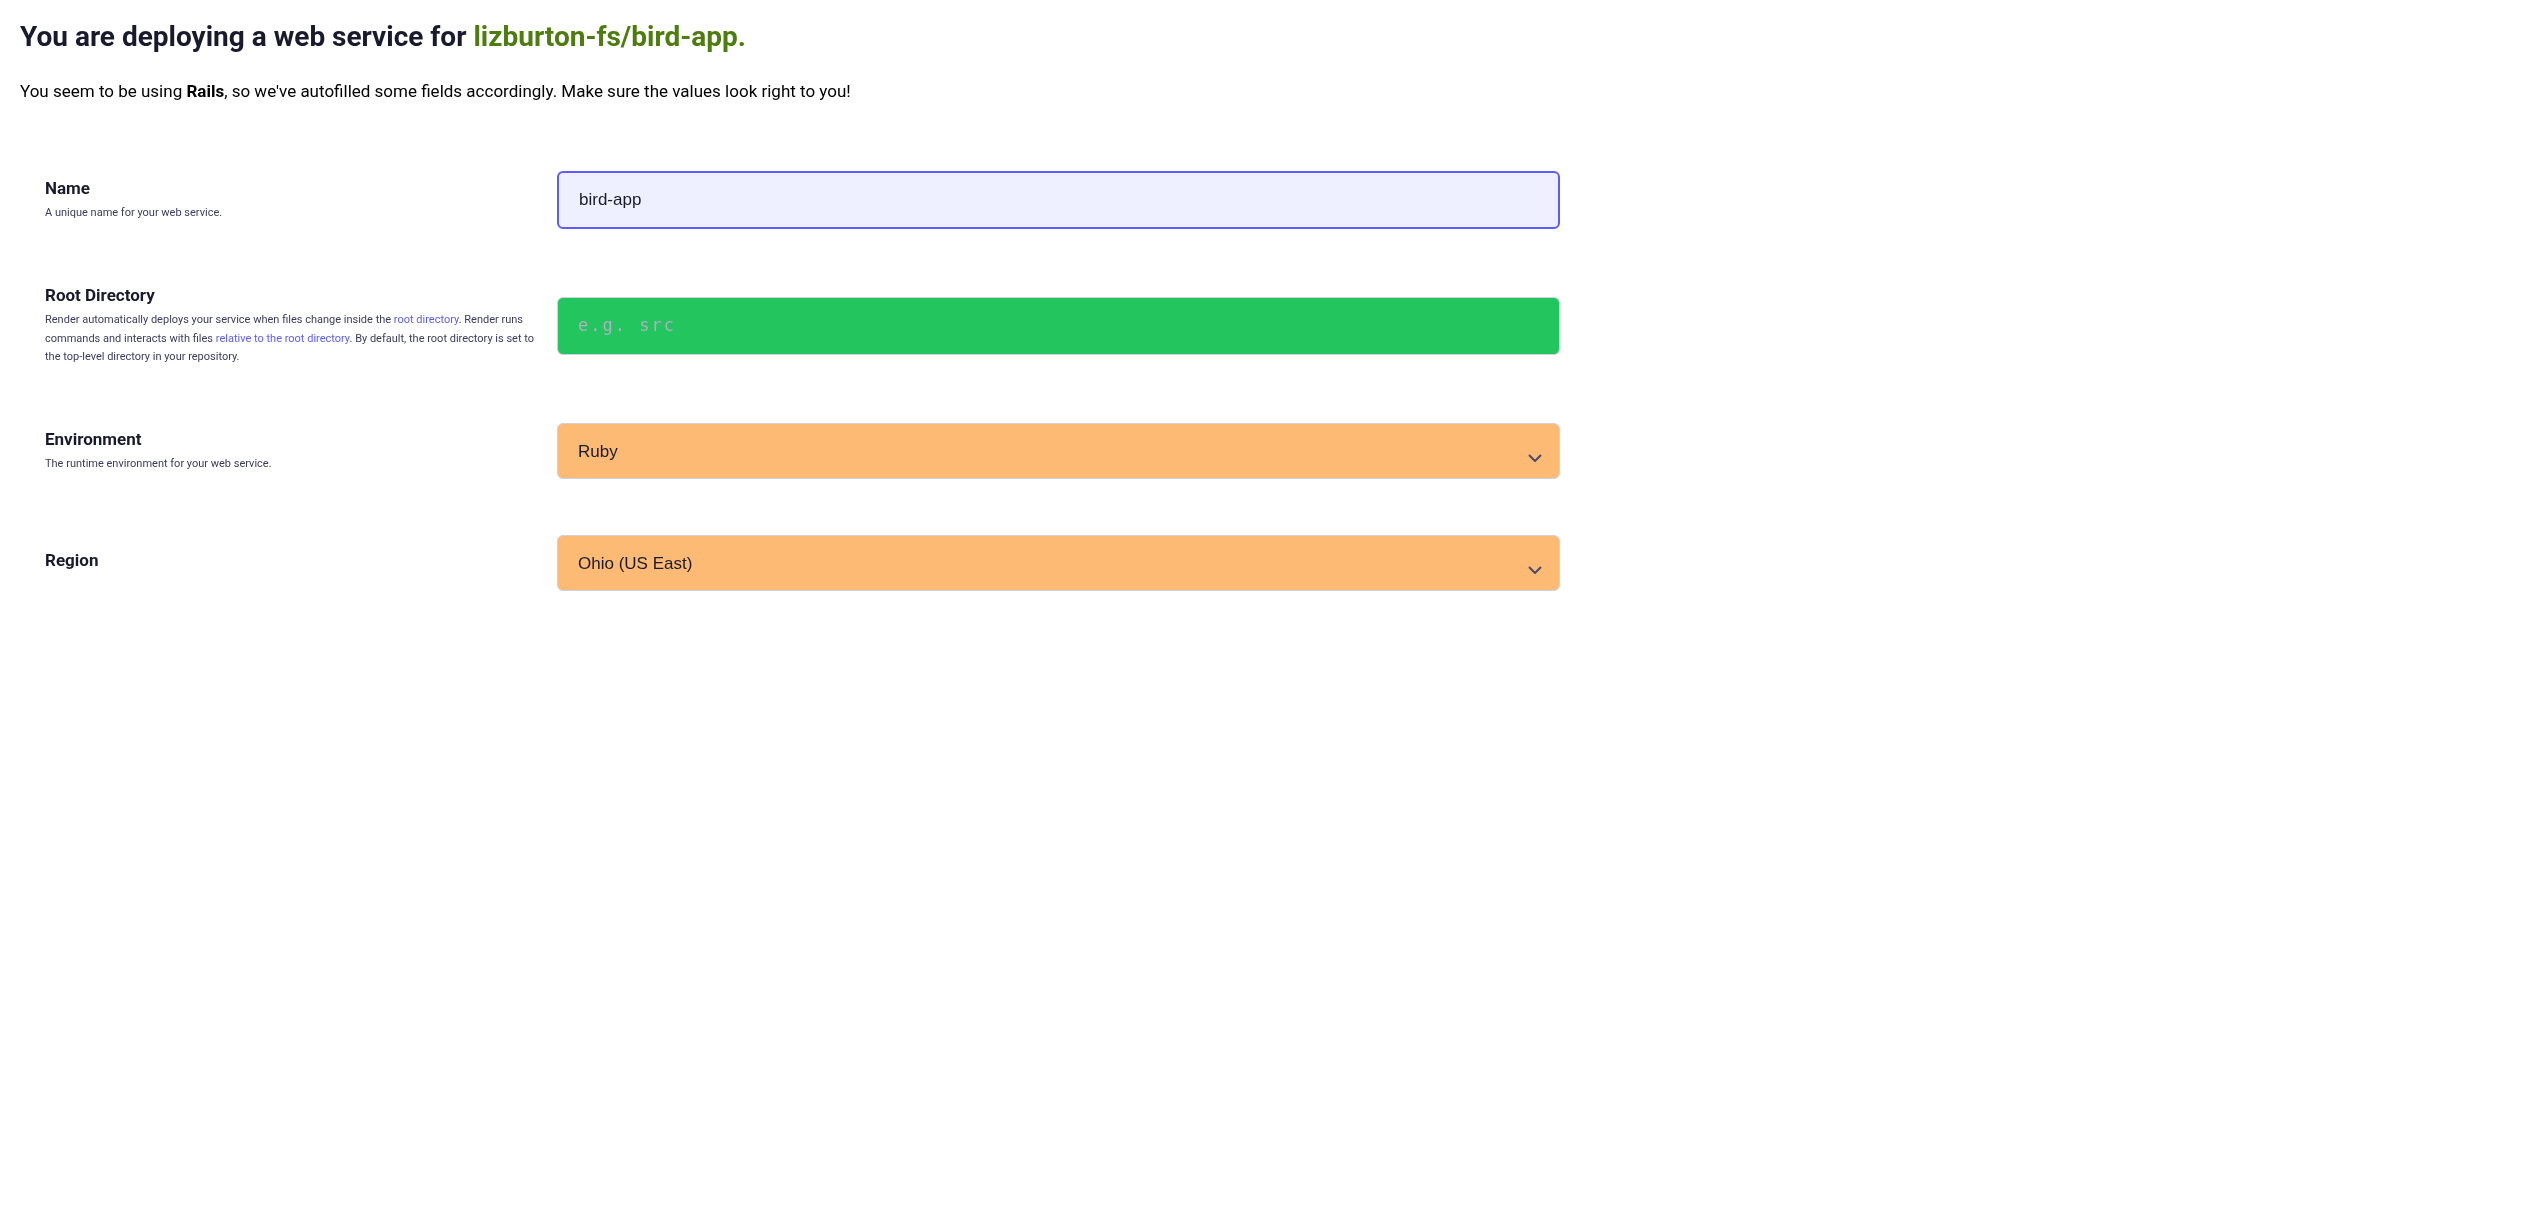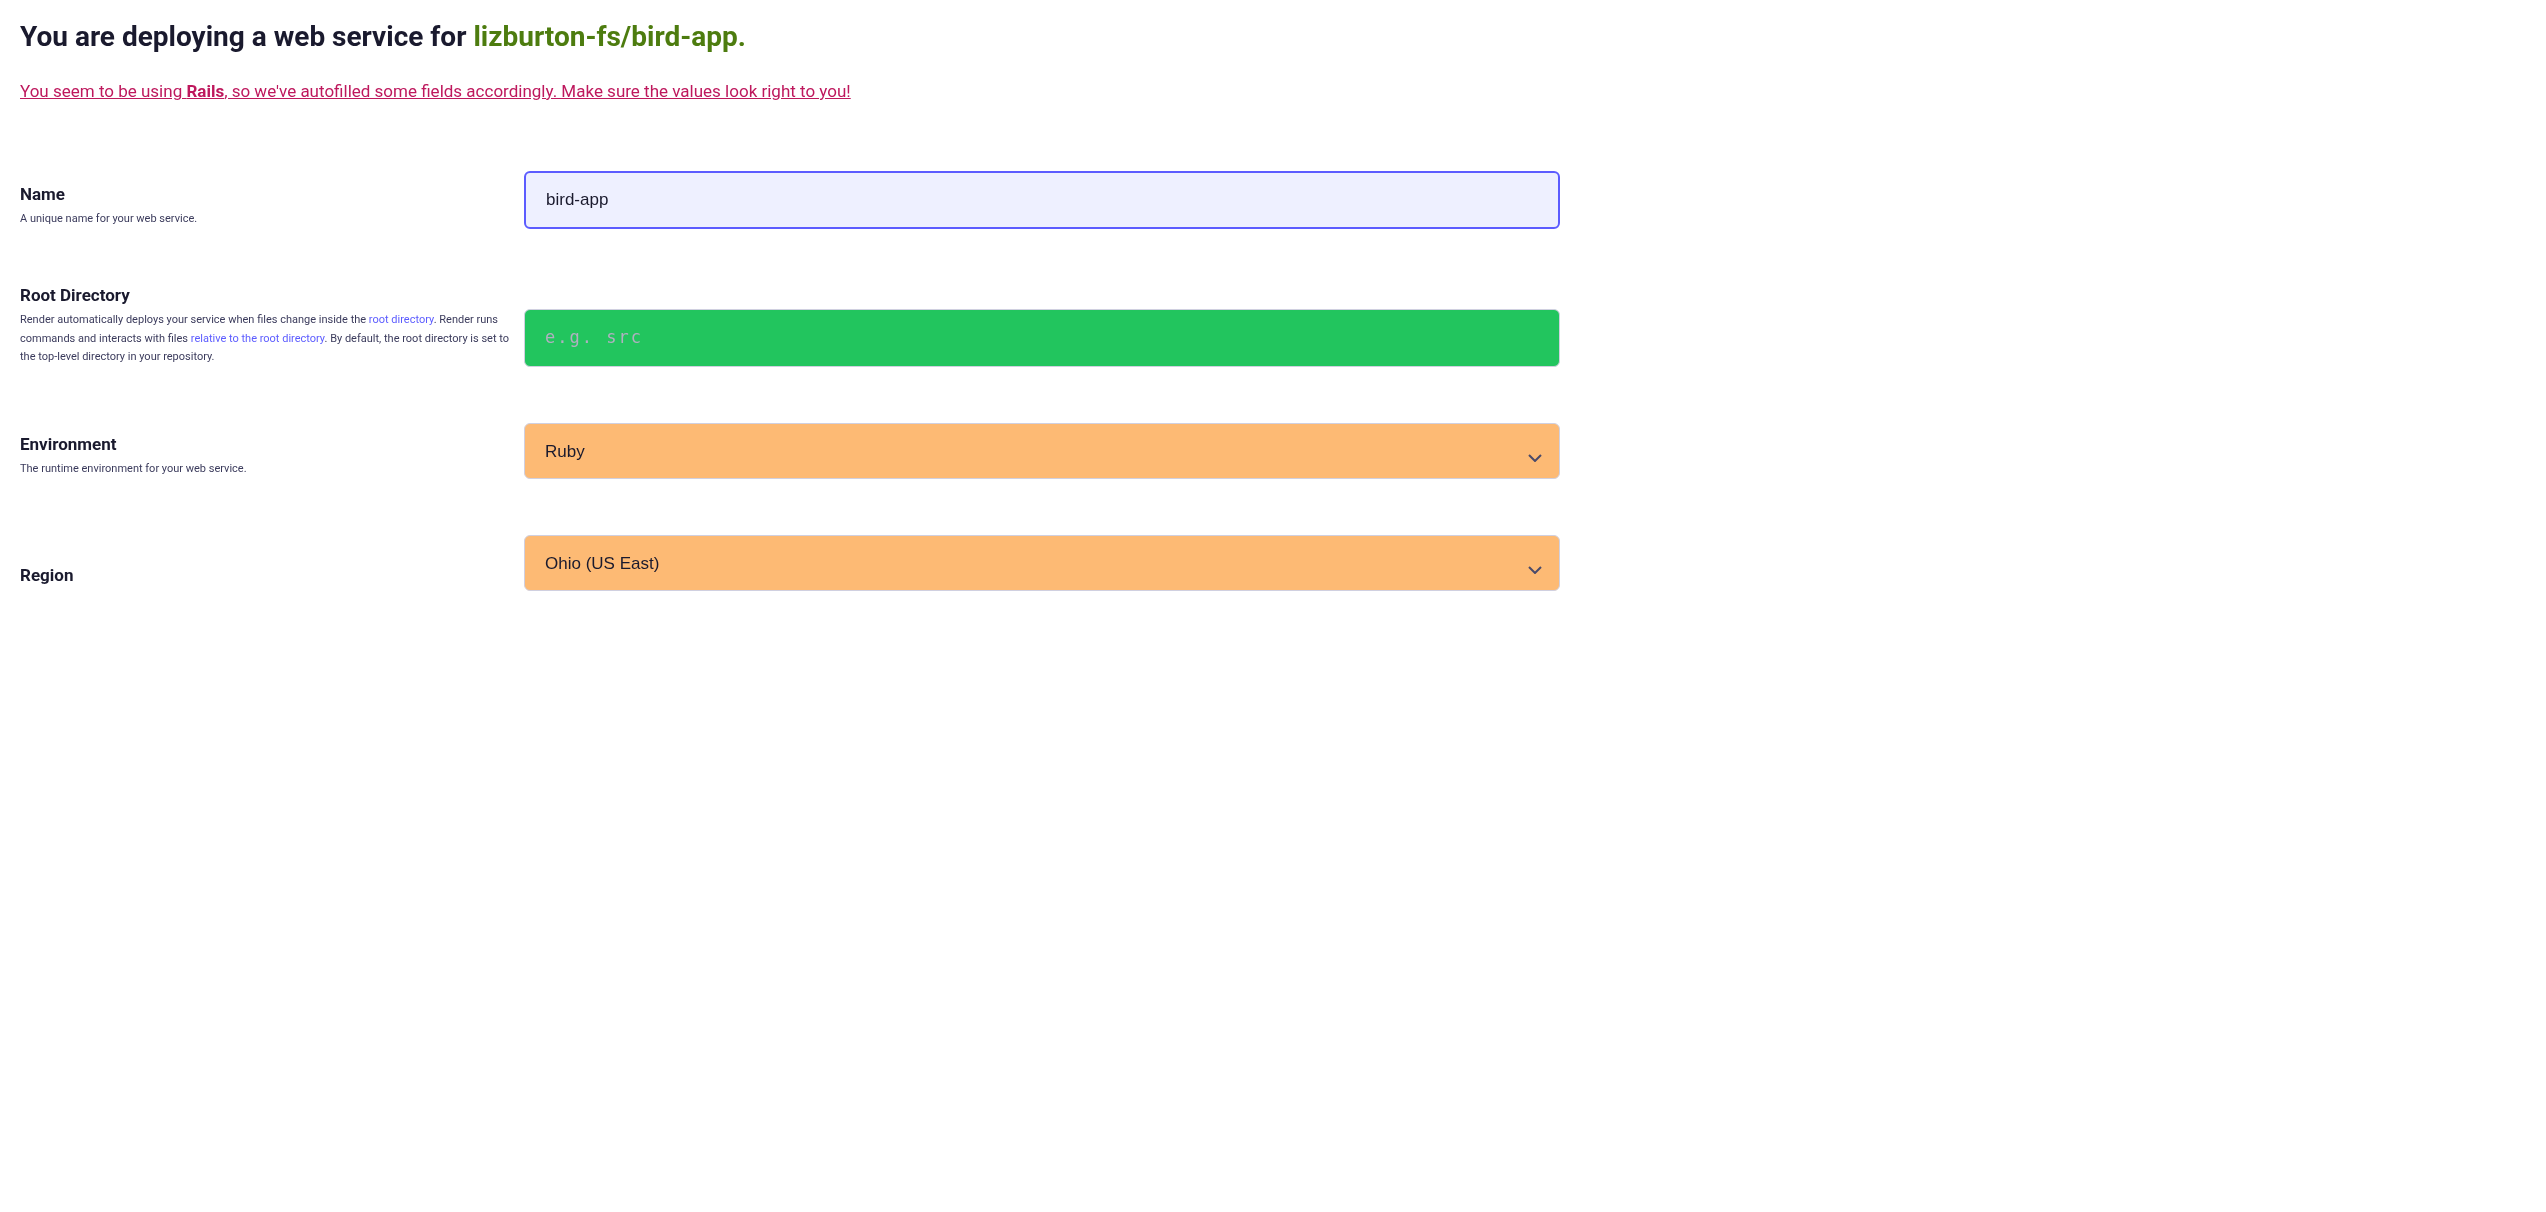--- a/index.html
+++ b/index.html
@@ -20,32 +20,32 @@
       font-size: 28px;
       font-weight: 700;
       color: #1a1a2e;
       margin-bottom: 28px;
     }
     .page-title .repo {
       color: #4d7c0f;
     }
     .intro {
       font-size: 17px;
-      color: #be185d;
+      color: #000000;
       margin-bottom: 70px;
-      text-decoration: underline;
     }
     .intro strong {
       font-weight: 700;
     }
     .form-row {
       display: flex;
-      align-items: flex-end;
+      align-items: center;
       margin-bottom: 56px;
-      gap: 12px;
+      gap: 20px;
+      margin-left: 25px;
     }
     .form-label-col {
       width: 492px;
       flex-shrink: 0;
     }
     .form-input-col {
       flex: 1;
     }
     .field-label {
       font-size: 17px;

